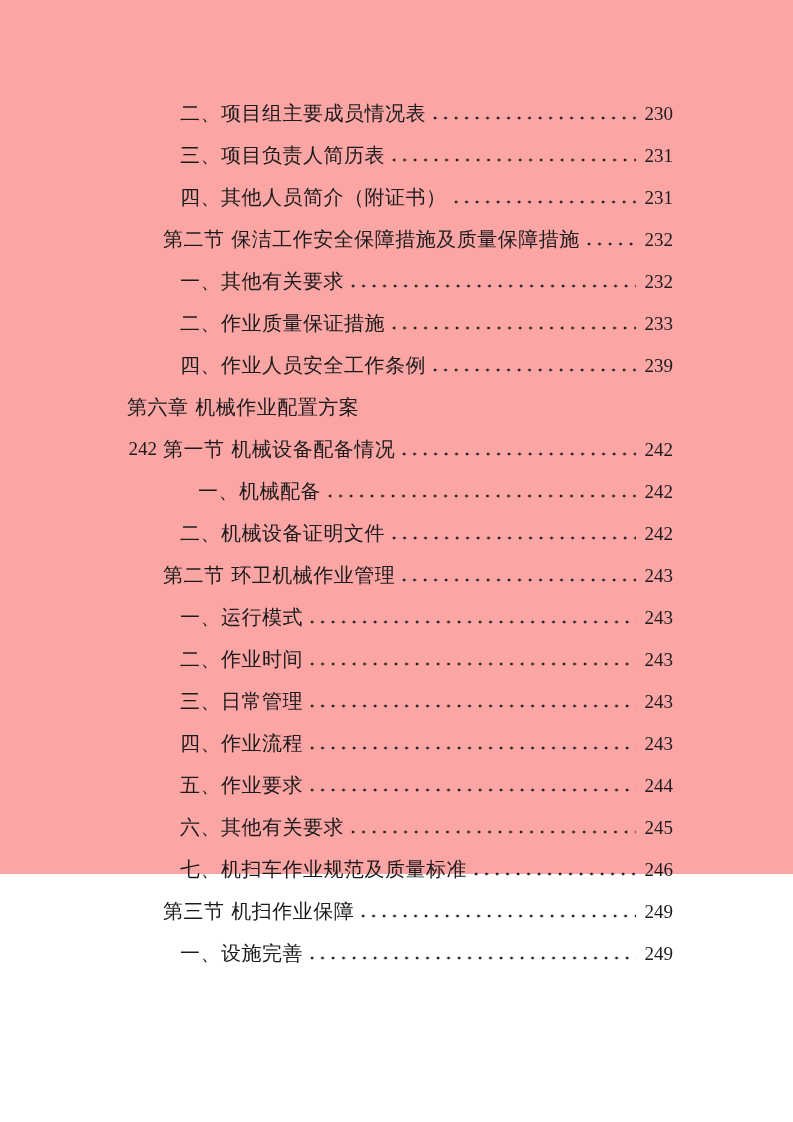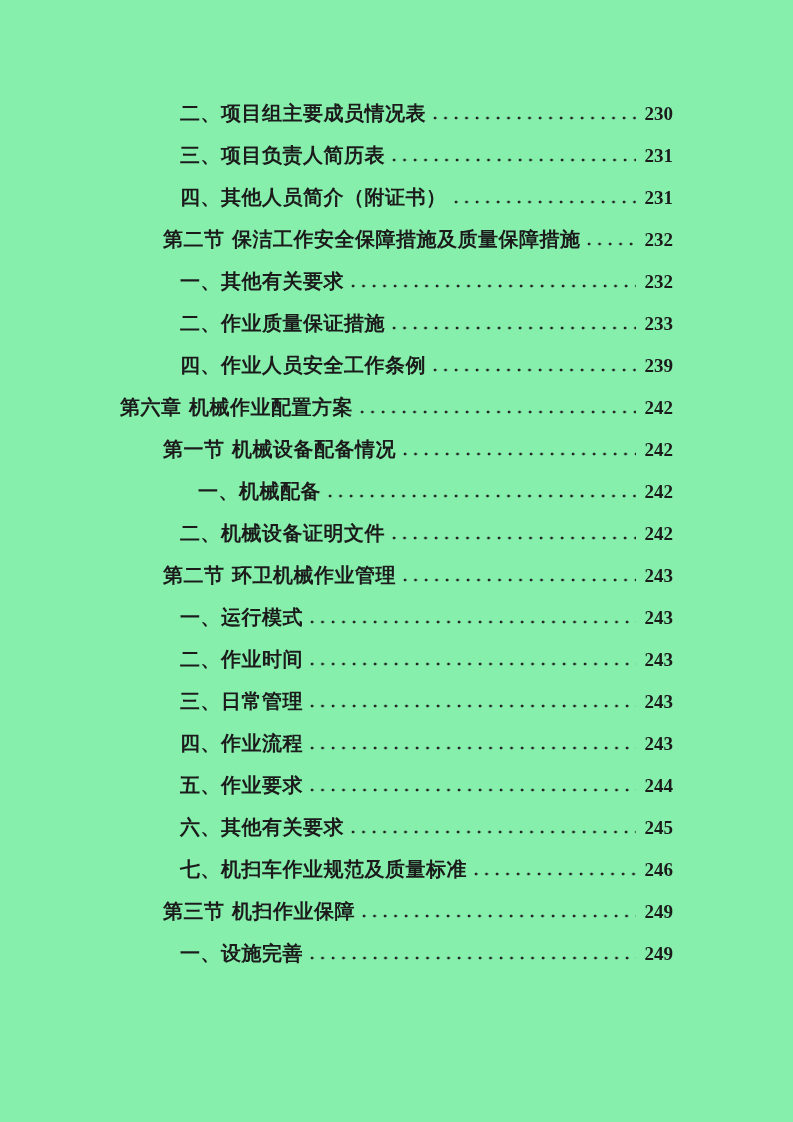--- a/index.html
+++ b/index.html
@@ -10,38 +10,37 @@
   body {
     width: 793px;
     height: 1122px;
     overflow: hidden;
     font-family: "DejaVu Serif", "Liberation Serif", serif;
     color: #1b1b1b;
   }
   .page {
     position: relative;
     width: 793px;
-    height: 1122px;
-    background: #86efac;
-    font-weight: bold;
+    height: 874px;
+    background: #fca5a5;
   }
   .toc {
     position: absolute;
     top: 92px;
     left: 120px;
     width: 553px;
   }
   .row {
     display: flex;
     align-items: baseline;
     height: 42px;
     line-height: 42px;
     white-space: nowrap;
   }
-  .lvl-chapter   { margin-left: 0; }
+  .lvl-chapter   { margin-left: 0; flex-direction: column; }
   .lvl-section   { margin-left: 43px; }
   .lvl-item      { margin-left: 60px; }
   .lvl-item-deep { margin-left: 78px; }
   .label {
     font-size: 20px;
     letter-spacing: 0.5px;
     flex: 0 0 auto;
   }
   .leader {
     flex: 1 1 0;

